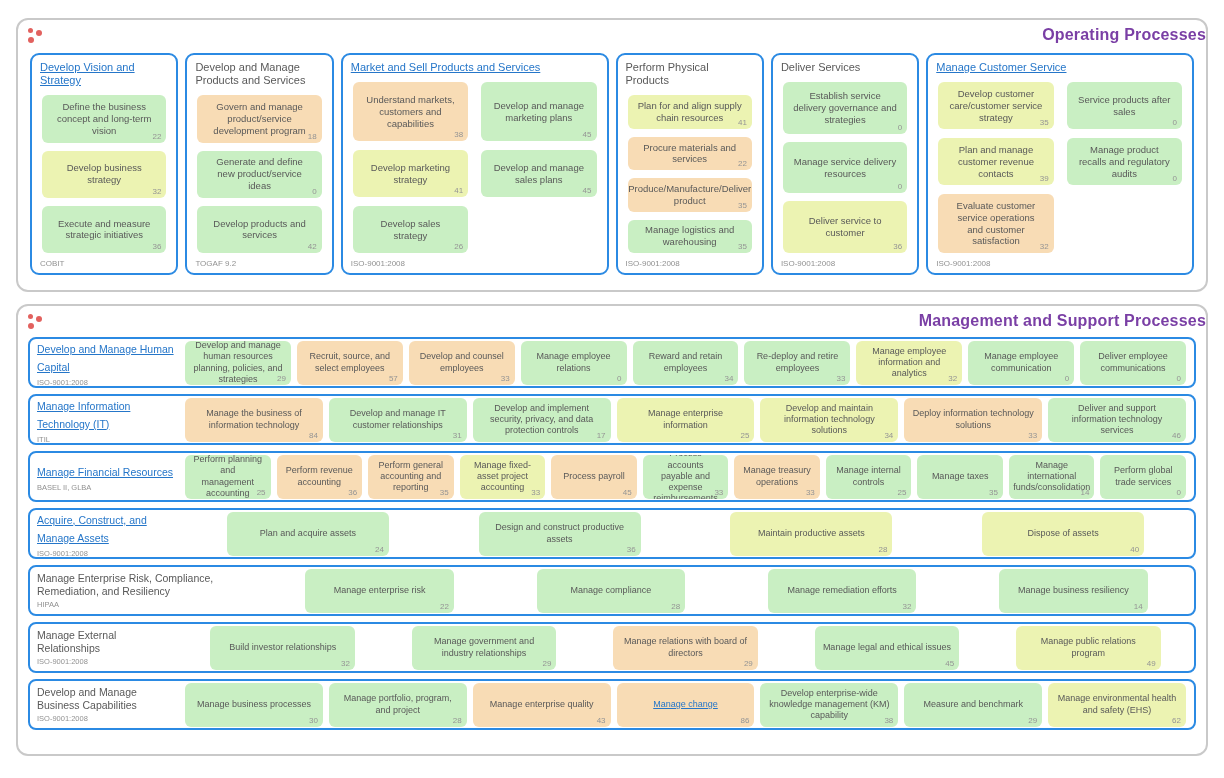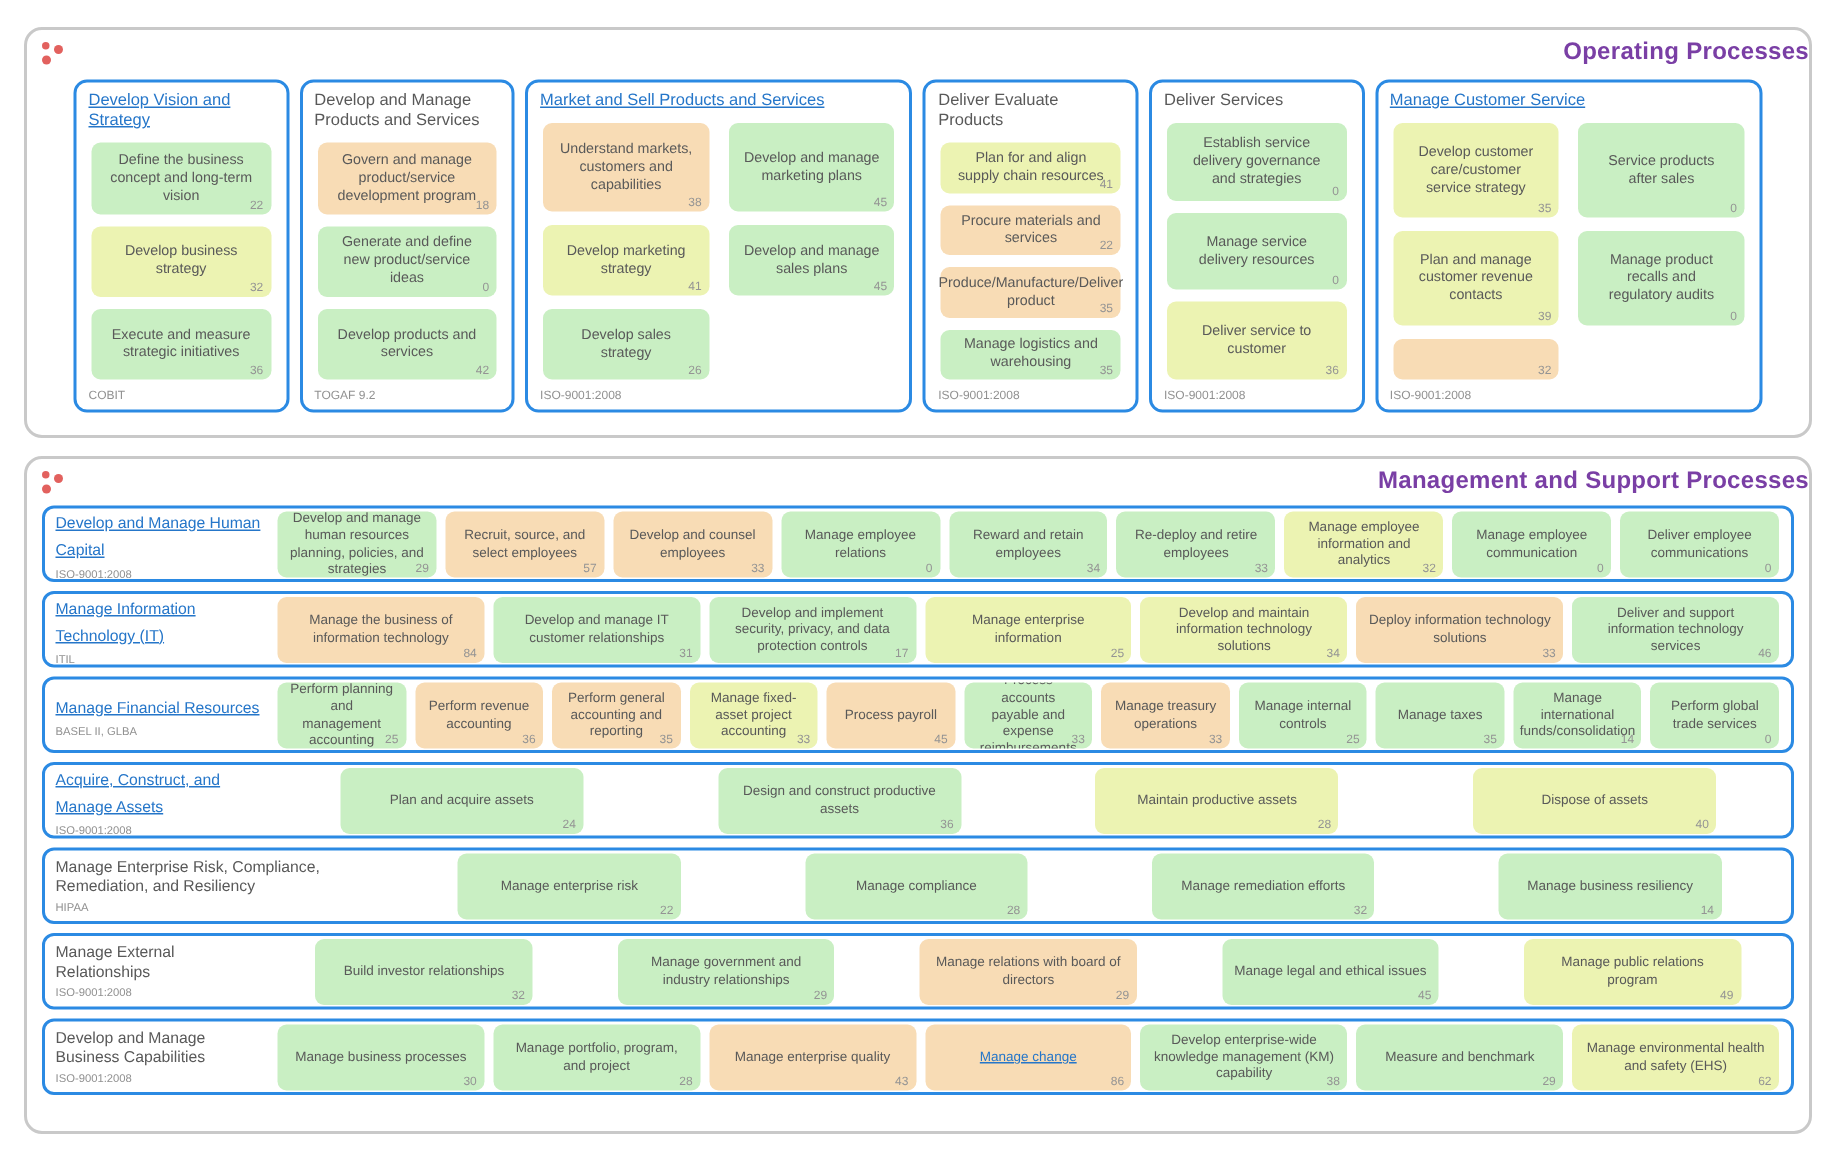--- a/index.html
+++ b/index.html
@@ -13,21 +13,21 @@
   .dots i{position:absolute;border-radius:50%;background:var(--dots-red,#e2615e);}
   .dots i:nth-child(1){width:5px;height:5px;left:1px;top:1px;}
   .dots i:nth-child(2){width:6px;height:6px;left:9px;top:3px;}
   .dots i:nth-child(3){width:6px;height:6px;left:1px;top:10px;}
 
   .panel-title{text-align:right;font-size:16px;font-weight:700;color:var(--title-purple,#7a3fa5);padding-top:6px;letter-spacing:.2px;}
 
   a.link{color:var(--link-blue,#2576c9);text-decoration:underline;cursor:pointer;}
 
   
-  #op-columns{display:flex;gap:7px;padding:9px 31px 0;height:222px;}
+  #op-columns{display:flex;gap:7px;padding:9px 12px 0;height:222px;}
   .op-col{border:2px solid var(--border-blue,#2b8ae3);border-radius:9px;flex:1;padding:6px 8px 4px;display:flex;flex-direction:column;background:#fff;box-sizing:border-box;min-width:0;}
   .op-col.wide{flex:1.93;}
   .col-title{font-size:11px;line-height:1.2;color:#595959;}
   .col-cards{flex:1;display:flex;flex-direction:column;gap:8px;margin:8px 2px 4px;}
   .op-col.wide .col-cards{display:grid;grid-template-columns:1fr 1fr;gap:9px 13px;}
   .card{position:relative;border-radius:6px;display:flex;align-items:center;justify-content:center;text-align:center;
         font-size:9.5px;line-height:1.25;color:#595959;padding:3px 10px;flex:1;box-sizing:border-box;min-height:0;}
   .card .num{position:absolute;right:5px;bottom:1px;font-size:8px;color:#949494;}
   .col-footer{font-size:8px;color:#919191;margin:2px 0 1px;}
 
@@ -116,21 +116,21 @@
             <span class="num">45</span>
           </div>
           <div class="card c-green">
             <span>Develop sales strategy</span>
             <span class="num">26</span>
           </div>
         </div>
         <div class="col-footer">ISO-9001:2008</div>
       </div>
       <div class="op-col">
-        <div class="col-title">Deliver Evaluate Products</div>
+        <div class="col-title">Perform Physical Products</div>
         <div class="col-cards">
           <div class="card c-yellow">
             <span>Plan for and align supply chain resources</span>
             <span class="num">41</span>
           </div>
           <div class="card c-orange">
             <span>Procure materials and services</span>
             <span class="num">22</span>
           </div>
           <div class="card c-orange">
@@ -175,20 +175,21 @@
           </div>
           <div class="card c-yellow">
             <span>Plan and manage customer revenue contacts</span>
             <span class="num">39</span>
           </div>
           <div class="card c-green">
             <span>Manage product recalls and regulatory audits</span>
             <span class="num">0</span>
           </div>
           <div class="card c-orange">
+            <span>Evaluate customer service operations and customer satisfaction</span>
             <span class="num">32</span>
           </div>
         </div>
         <div class="col-footer">ISO-9001:2008</div>
       </div>
     </div>
 </div>
 
 <div class="panel" id="panel-bottom">
   <span class="dots">

